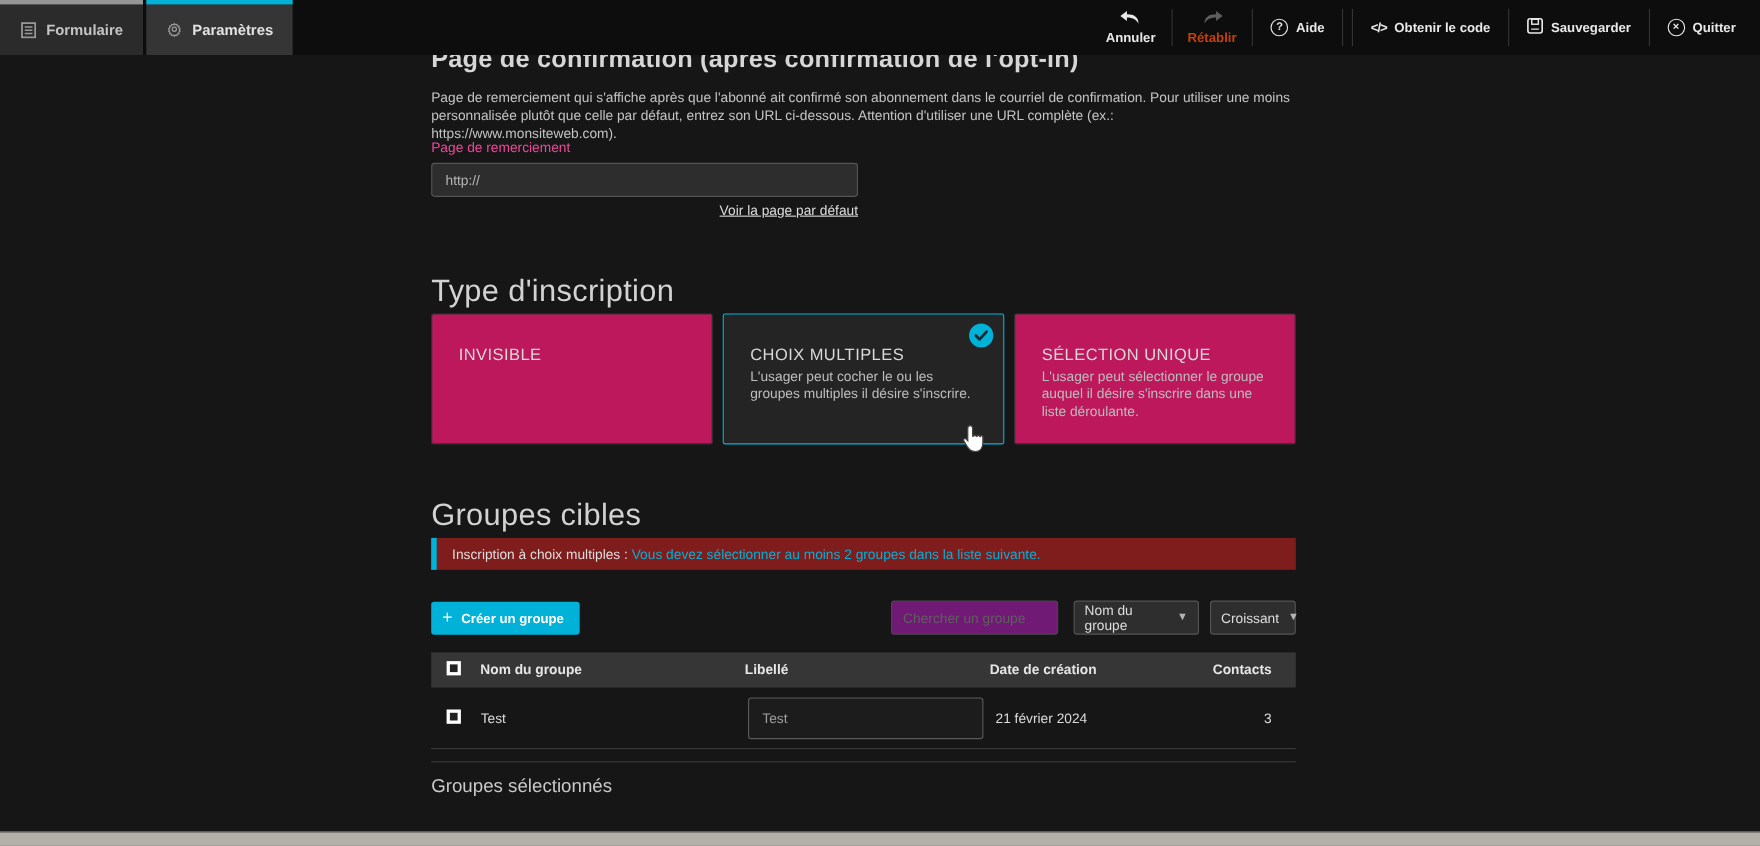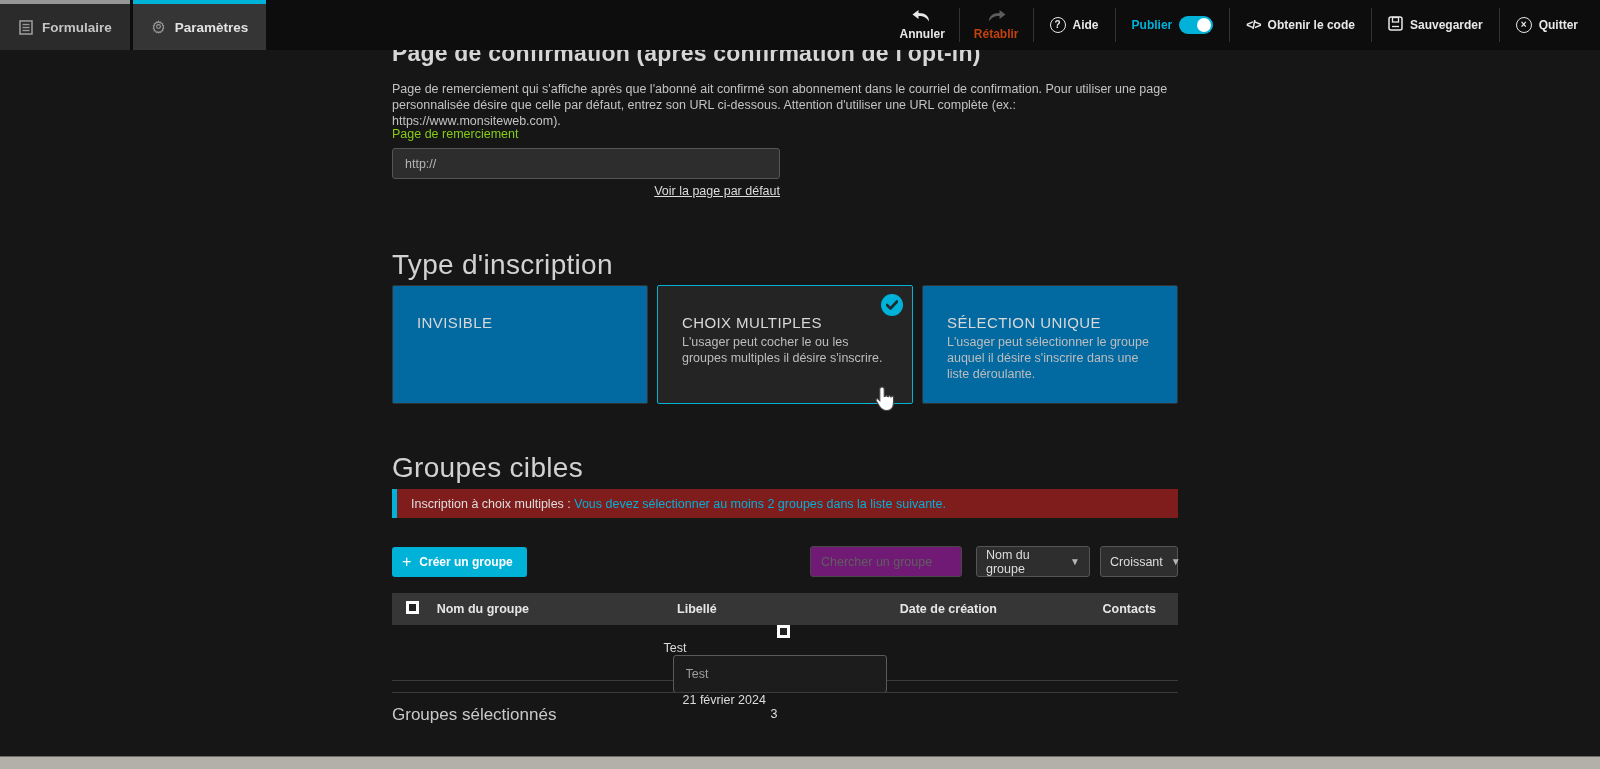--- a/index.html
+++ b/index.html
@@ -50,40 +50,40 @@
   
   .content { position:absolute; left:392px; top:0; width:786px; }
   .h1 {
     position:absolute; top:40px; left:0; font-size:23px; font-weight:bold;
     color:#d6d6d6; letter-spacing:.2px; white-space:nowrap;
   }
   .desc {
     position:absolute; top:81px; left:0; width:786px;
     font-size:12.5px; line-height:16px; color:#c3c3c3;
   }
-  .field-label { position:absolute; top:127px; left:0; font-size:12.5px; color:#84cc16; }
+  .field-label { position:absolute; top:127px; left:0; font-size:12.5px; color:#ec4899; }
   .url-input {
     position:absolute; top:148px; left:0; width:388px; height:31px;
     background:#2d2d2d; border:1px solid #555; border-radius:3px;
     color:#cfcfcf; font-size:12.5px; padding:0 12px; outline:none;
     font-family:"Liberation Sans",sans-serif;
   }
   .url-input::placeholder { color:#b5b5b5; }
   .default-link {
     position:absolute; top:184px; left:0; width:388px; text-align:right;
     font-size:12.5px; color:#dcdcdc;
   }
   .default-link a { color:#dcdcdc; text-decoration:underline; cursor:pointer; }
   .h2 { font-size:28px; font-weight:normal; color:#d2d2d2; letter-spacing:.3px; }
   .h2.type { position:absolute; top:249px; left:0; }
   .h2.cibles { position:absolute; top:452px; left:0; }
   
   .cards { position:absolute; top:285px; left:0; width:786px; display:flex; gap:9px; }
   .card {
-    flex:1; height:119px; background:#0369a1; border:1px solid #333; border-radius:2px;
+    flex:1; height:119px; background:#be185d; border:1px solid #333; border-radius:2px;
     padding:28px 22px 0 24px; position:relative; cursor:pointer;
   }
   .card.selected { background:#242424; border:1px solid var(--accent); }
   .card-title { font-size:15px; color:#d8d8d8; letter-spacing:.4px; margin-bottom:3px; }
   .card-desc { font-size:12.5px; line-height:16px; color:#bdbdbd; max-width:225px; }
   .badge {
     position:absolute; top:8px; right:9px; width:22px; height:22px; border-radius:50%;
     background:var(--accent); display:flex; align-items:center; justify-content:center;
   }
   .badge svg { display:block; }
@@ -121,21 +121,20 @@
   
   .thead {
     position:absolute; top:593px; left:0; width:786px; height:32px;
     background:#363636; display:flex; align-items:center;
     font-size:12.5px; font-weight:bold; color:#e6e6e6;
   }
   .trow {
     position:absolute; top:625px; left:0; width:786px; height:56px;
     display:flex; align-items:center; font-size:12.5px; color:#dcdcdc;
     border-bottom:1px solid #3a3a3a;
-    flex-direction:column;
   }
   .cb {
     width:13px; height:13px; border:3px solid #fff; background:#222;
     display:inline-block; cursor:pointer;
   }
   .col-cb   { padding-left:14px; width:45px; }
   .col-name { width:243px; }
   .col-lib  { width:225px; }
   .col-date { width:205px; }
   .col-ct   { flex:1; text-align:right; padding-right:22px; }
@@ -195,26 +194,20 @@
             <path fill="#5d5d5d" d="M13.5 0 L19.5 4.5 L13.5 9 L13.5 6 C8 6 5 8 3 11.5 C3 6 6.5 3 13.5 3 Z"></path>
           </svg></span>
       <span>Rétablir</span>
     </div>
     <div class="tb-sep"></div>
     <div class="tb-item">
       <span class="circ">?</span>
       <span>Aide</span>
     </div>
     <div class="tb-sep"></div>
-    <div class="tb-item publier">
-      <span>Publier</span>
-      <span class="toggle">
-          <span class="knob"></span>
-        </span>
-    </div>
     <div class="tb-sep"></div>
     <div class="tb-item">
       <span class="codeglyph">&lt;/&gt;</span>
       <span>Obtenir le code</span>
     </div>
     <div class="tb-sep"></div>
     <div class="tb-item">
       <span><svg width="15" height="15" viewBox="0 0 15 15">
             <rect x="1" y="1" width="13" height="13" rx="2" fill="none" stroke="#e8e8e8" stroke-width="1.5"></rect>
             <rect x="4.5" y="1.5" width="6" height="4.5" fill="none" stroke="#e8e8e8" stroke-width="1.3"></rect>
@@ -226,21 +219,21 @@
     <div class="tb-item">
       <span class="circ">×</span>
       <span>Quitter</span>
     </div>
   </div>
 </div>
 
 <div class="content">
 
   <div class="h1">Page de confirmation (après confirmation de l'opt-in)</div>
-  <div class="desc">Page de remerciement qui s'affiche après que l'abonné ait confirmé son abonnement dans le courriel de confirmation. Pour utiliser une page personnalisée désire que celle par défaut, entrez son URL ci-dessous. Attention d'utiliser une URL complète (ex.: https://www.monsiteweb.com).</div>
+  <div class="desc">Page de remerciement qui s'affiche après que l'abonné ait confirmé son abonnement dans le courriel de confirmation. Pour utiliser une moins personnalisée plutôt que celle par défaut, entrez son URL ci-dessous. Attention d'utiliser une URL complète (ex.: https://www.monsiteweb.com).</div>
   <div class="field-label">Page de remerciement</div>
   <input class="url-input" placeholder="http://" style="">
   <div class="default-link">
     <a>Voir la page par défaut</a>
   </div>
 
   <div class="h2 type">Type d'inscription</div>
 
   <div class="cards">
     <div class="card">

